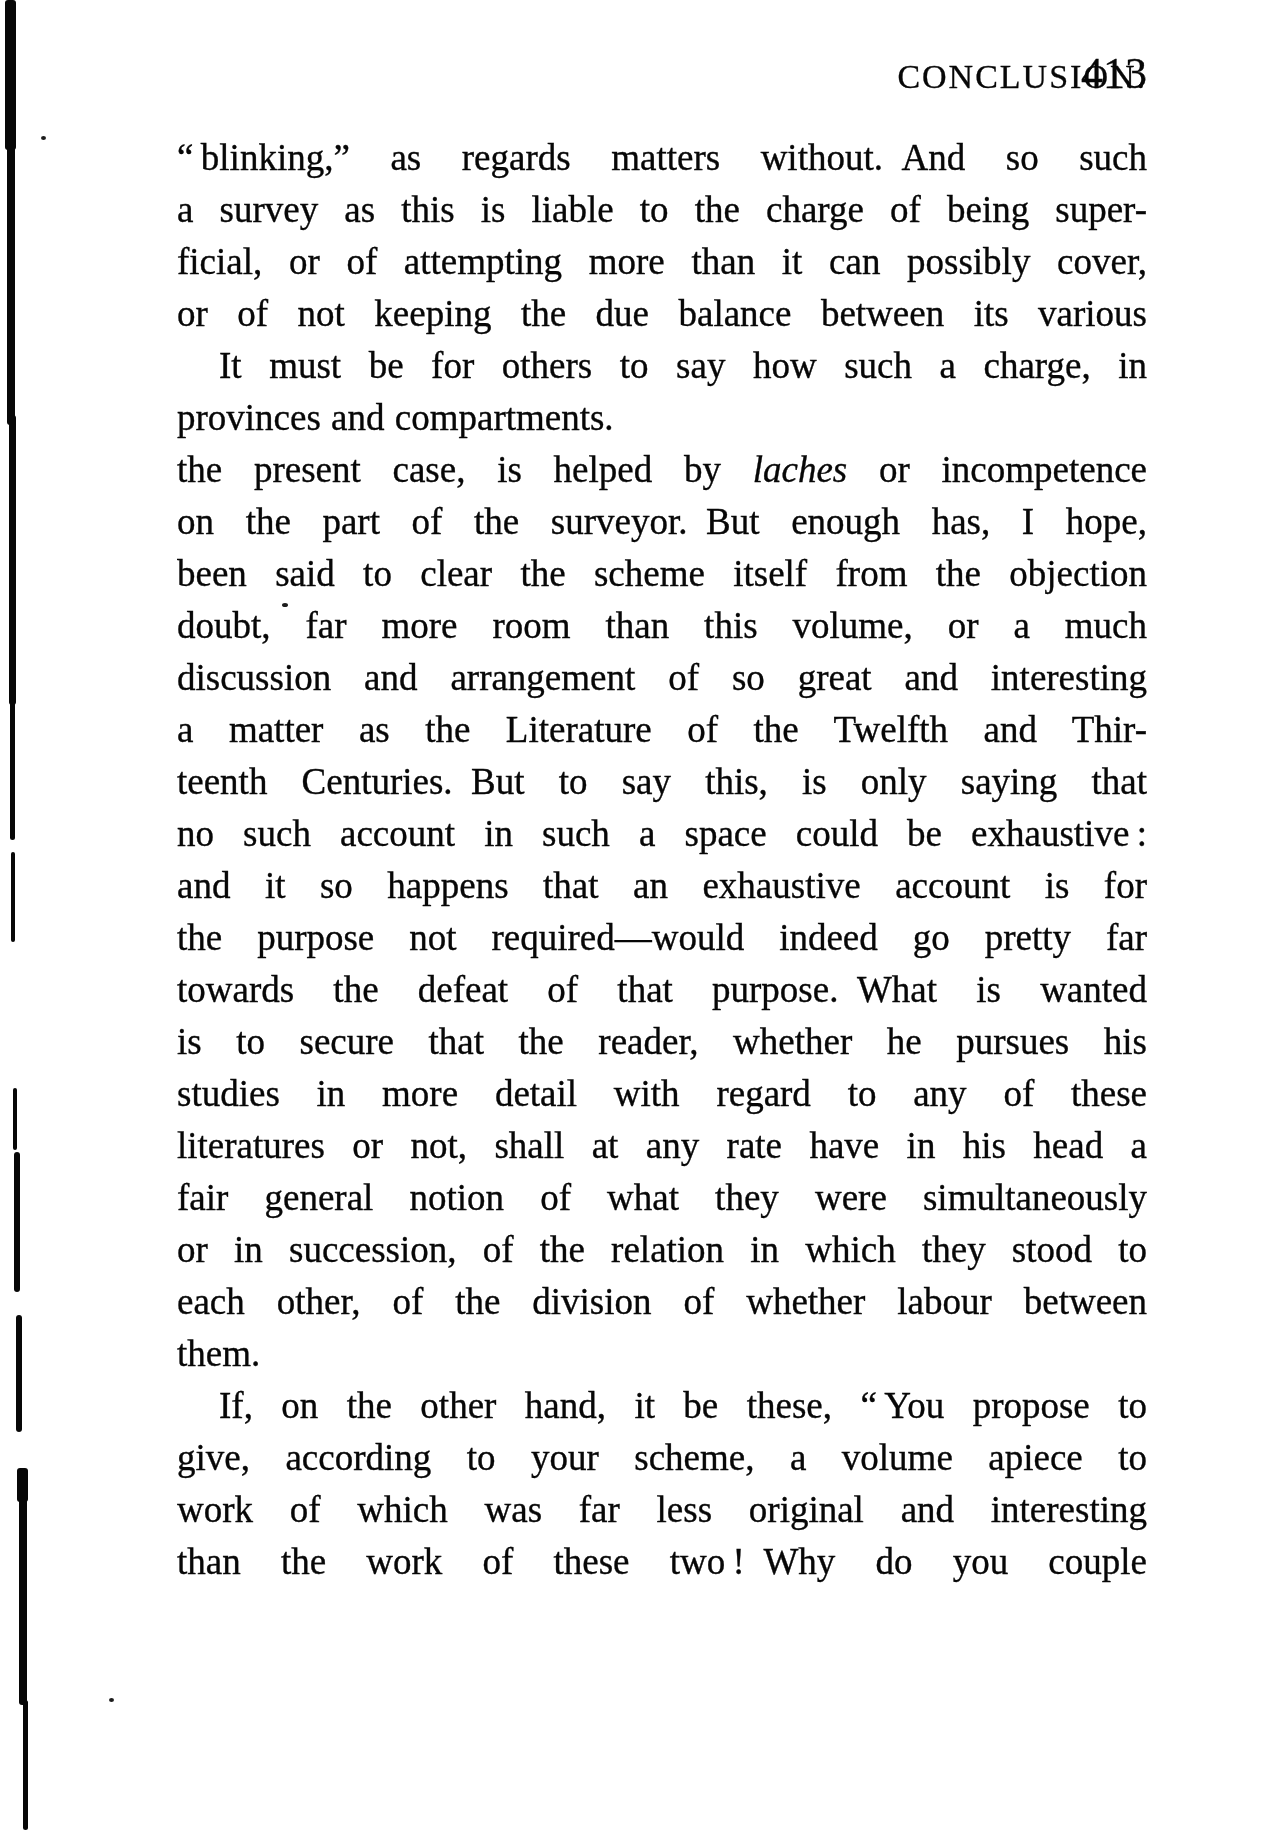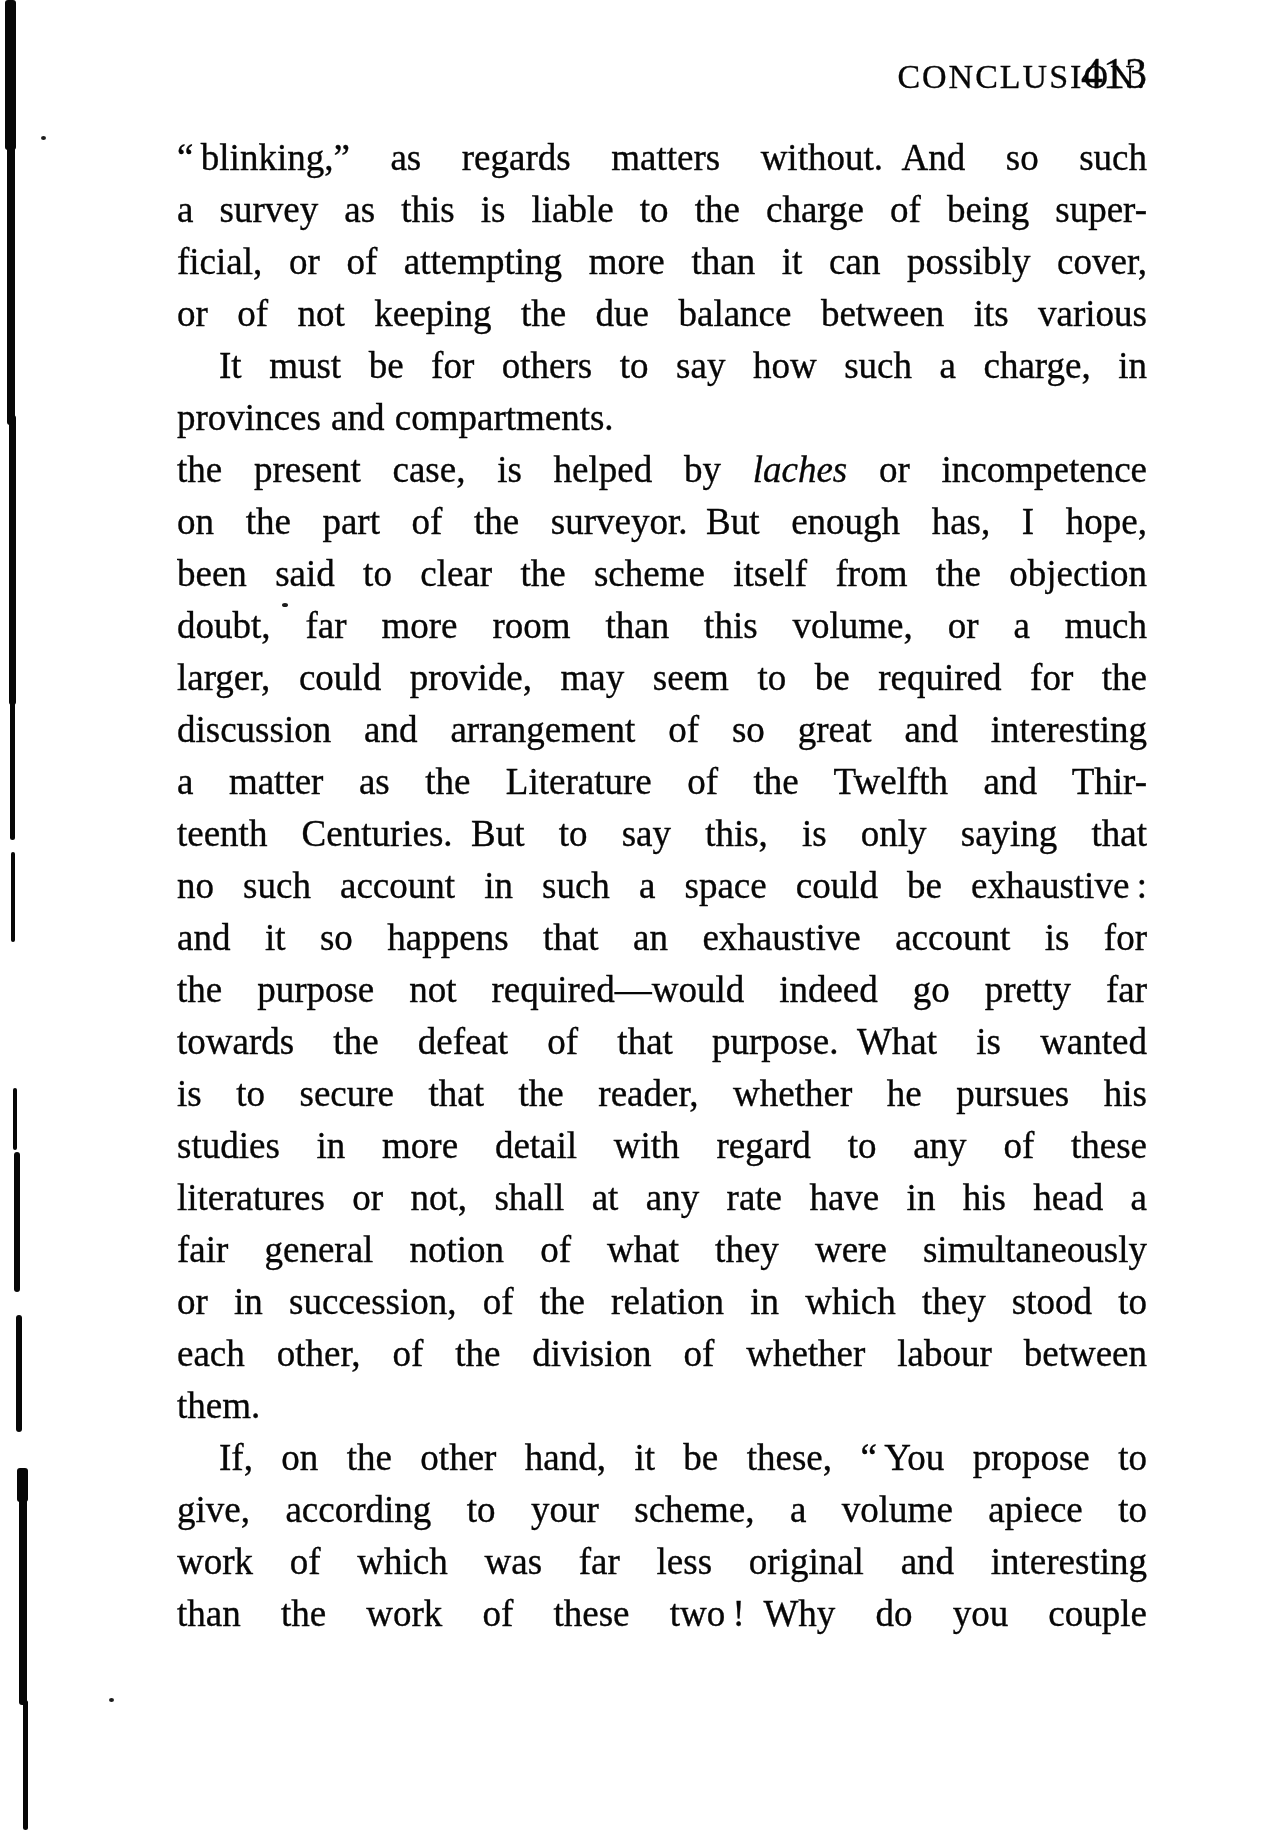--- a/index.html
+++ b/index.html
@@ -116,21 +116,20 @@
       <div class="line"><span>“ blinking,” as regards matters without. And so such</span></div>
       <div class="line"><span>a survey as this is liable to the charge of being super-</span></div>
       <div class="line"><span>ficial, or of attempting more than it can possibly cover,</span></div>
       <div class="line"><span>or of not keeping the due balance between its various</span></div>
       <div class="line indent"><span>It must be for others to say how such a charge, in</span></div>
       <div class="line end"><span>provinces and compartments.</span></div>
       <div class="line"><span>the present case, is helped by </span><i>laches</i><span> or incompetence</span></div>
       <div class="line"><span>on the part of the surveyor. But enough has, I hope,</span></div>
       <div class="line"><span>been said to clear the scheme itself from the objection</span></div>
       <div class="line"><span>doubt, far more room than this volume, or a much</span></div>
-      <div class="line"><span>larger, could provide, may seem to be required for the</span></div>
       <div class="line"><span>discussion and arrangement of so great and interesting</span></div>
       <div class="line"><span>a matter as the Literature of the Twelfth and Thir-</span></div>
       <div class="line"><span>teenth Centuries. But to say this, is only saying that</span></div>
       <div class="line"><span>no such account in such a space could be exhaustive :</span></div>
       <div class="line"><span>and it so happens that an exhaustive account is for</span></div>
       <div class="line"><span>the purpose not required—would indeed go pretty far</span></div>
       <div class="line"><span>towards the defeat of that purpose. What is wanted</span></div>
       <div class="line"><span>is to secure that the reader, whether he pursues his</span></div>
       <div class="line"><span>studies in more detail with regard to any of these</span></div>
       <div class="line"><span>literatures or not, shall at any rate have in his head a</span></div>

